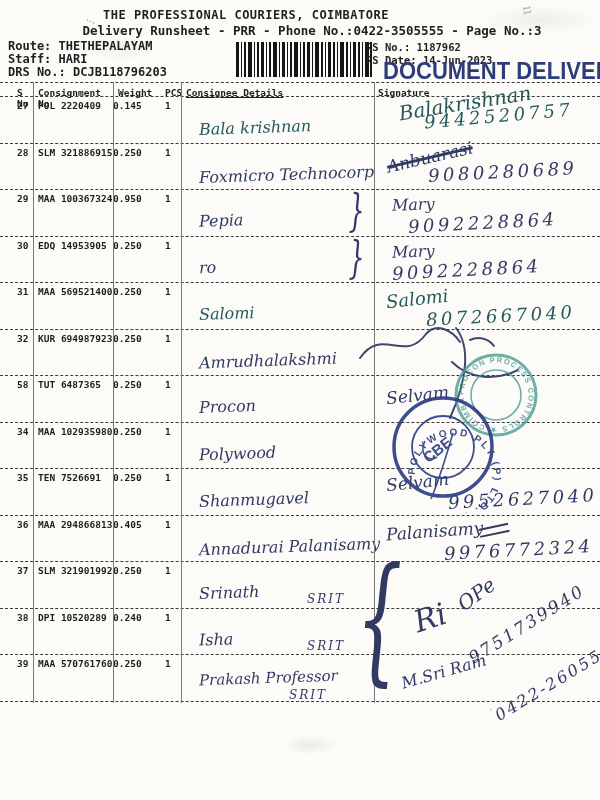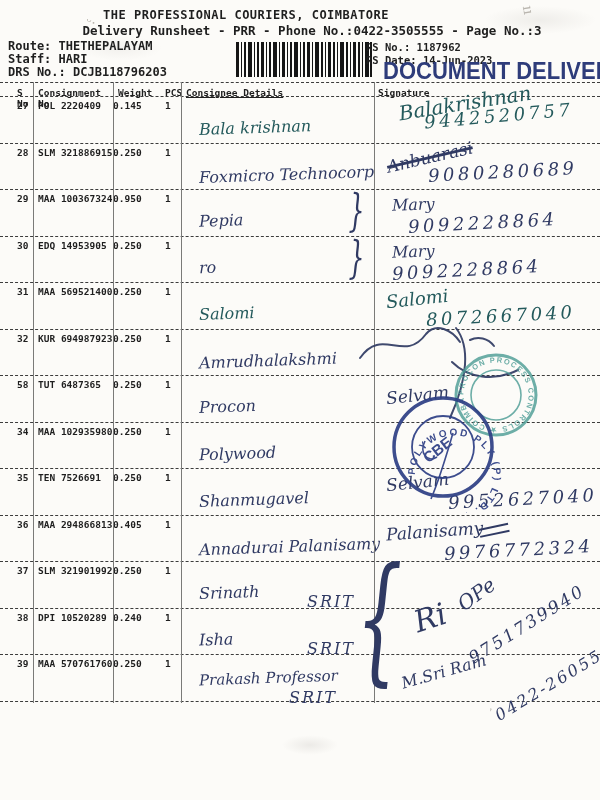--- a/index.html
+++ b/index.html
@@ -37,21 +37,21 @@
   .cpcs{width:28px;padding-left:12px;}
   .ccnee{width:193px;position:relative;text-decoration:underline;}
   .csig{width:226px;position:relative;padding-left:12px;}
   .thead .ccnee{padding-left:5px;}
   .thead .csig{padding-left:4px;}
   
   .hw{font-family:"DejaVu Serif", serif;font-style:italic;font-weight:normal;}
   .ink-blue .hw{color:#303a63;}
   .ink-teal .hw{color:#245a5c;}
   .cname{position:absolute;left:18px;top:21px;font-size:16px;white-space:nowrap;transform:rotate(-2deg);}
-  .cnote{position:absolute;left:126px;top:30px;font-size:16px;letter-spacing:2px;}
+  .cnote{position:absolute;left:126px;top:30px;font-size:12px;letter-spacing:2px;}
   .brace{position:absolute;right:6px;top:0px;font-size:36px;transform:scale(.7,1.25);color:#303a63;}
   .signame{display:inline-block;font-size:17px;white-space:nowrap;margin-top:2px;transform:rotate(-6deg);}
   .phone{display:block;font-size:18px;letter-spacing:3.5px;white-space:nowrap;transform:rotate(-3deg);width:max-content;}
   .strike{text-decoration:line-through;text-decoration-thickness:3px;}
   
   .r1 .signame{font-size:20px;margin-top:-9px;margin-left:12px;transform:rotate(-9deg);}
   .r1 .phone{margin-top:-10px;margin-left:38px;transform:rotate(-5deg);}
   .r2 .signame{transform:rotate(-13deg);margin-top:0px;}
   .r2 .phone{margin-top:-6px;margin-left:42px;}
   .r3 .signame,.r4 .signame{transform:rotate(-2deg);font-size:16px;margin-left:6px;}

